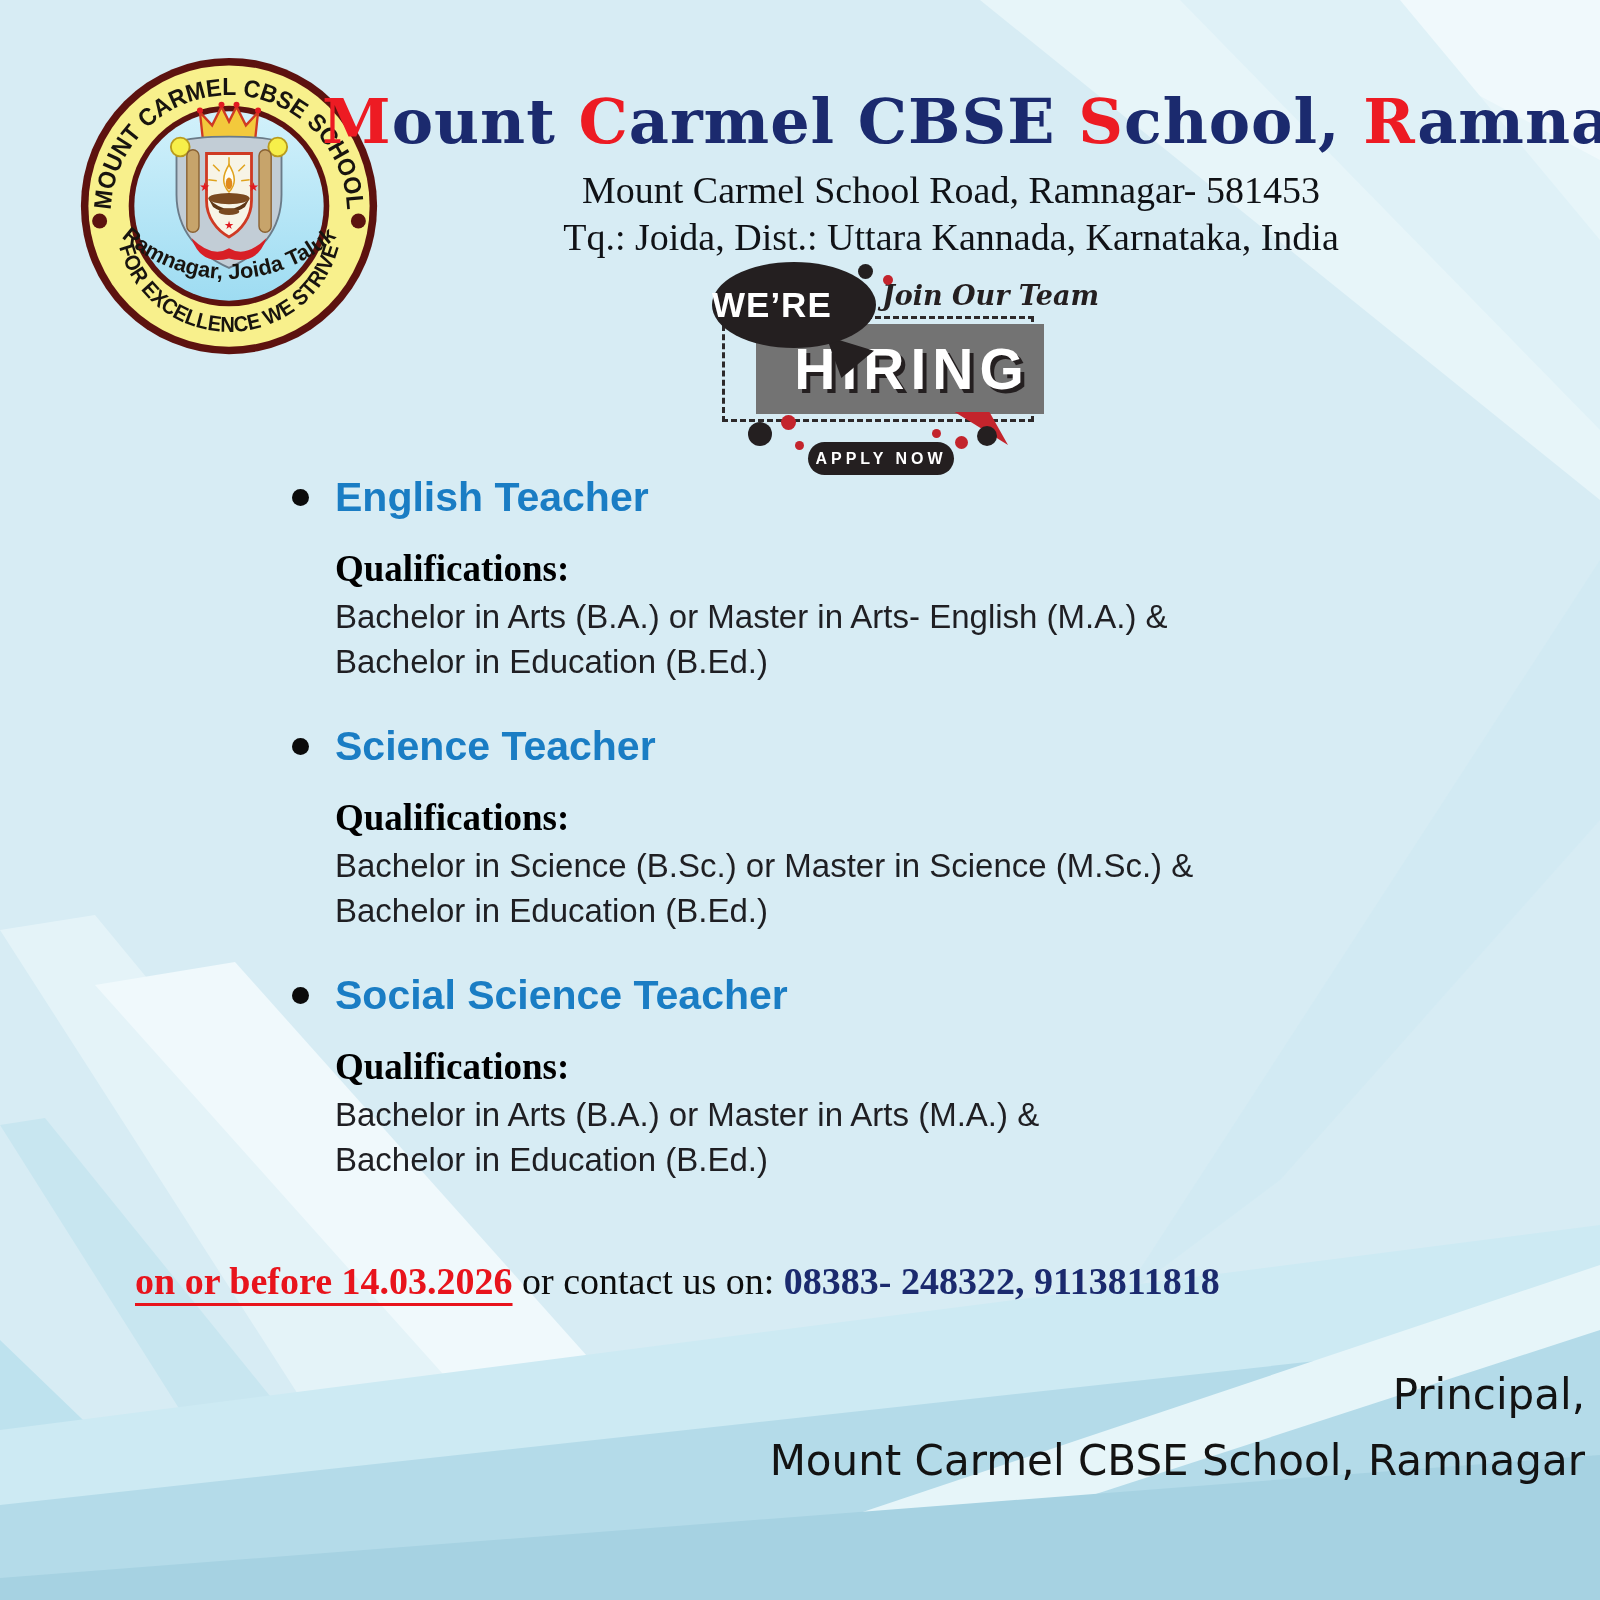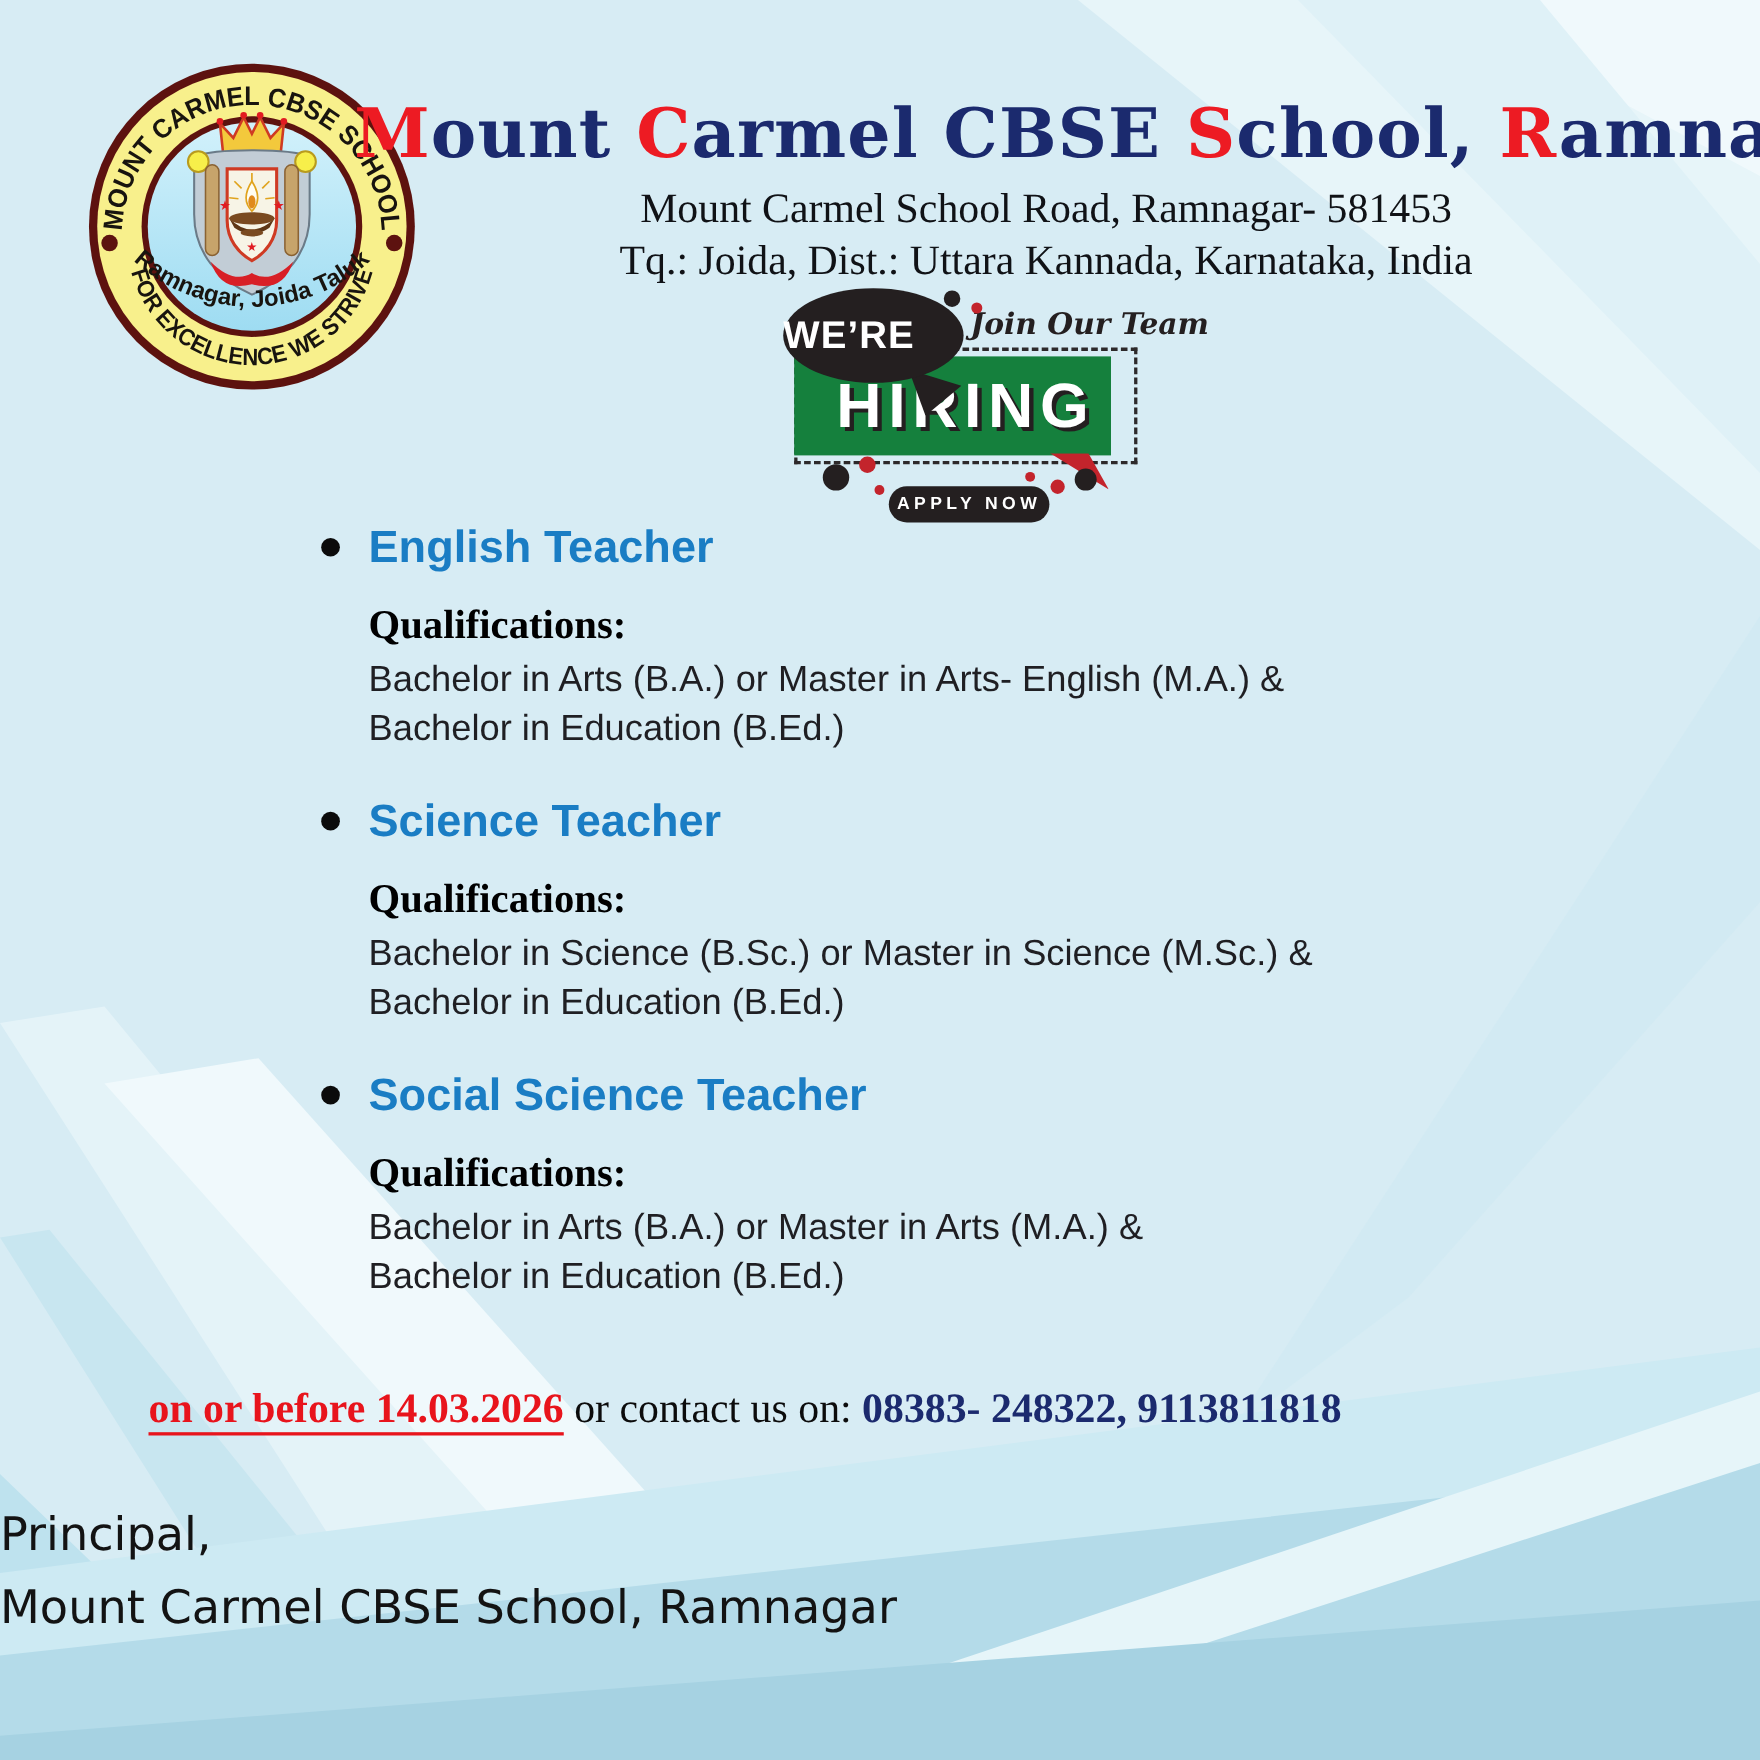--- a/index.html
+++ b/index.html
@@ -19,21 +19,21 @@
   .head { position:absolute; left:322px; top:84px; width:1258px; text-align:center; z-index:2; }
   .title { font-family:"DejaVu Serif", serif; font-weight:700; font-size:62px; line-height:76px;
            white-space:pre; letter-spacing:1px; }
   .addr  { font-family:"Liberation Serif", serif; font-size:38px; line-height:47px; color:#101216; }
   .addr.first { margin-top:7px; }
 
   
   .hb { position:absolute; left:698px; top:252px; width:348px; height:238px; z-index:2; }
   .hb > div { position:absolute; }
   .hb-dash { left:24px; top:64px; width:312px; height:106px; border:3px dashed #2d292a; z-index:1; }
-  .hb-red  { left:24px; top:72px; width:288px; height:90px; background:#15803d; z-index:2;
+  .hb-red  { left:58px; top:72px; width:288px; height:90px; background:#737373; z-index:2;
              display:flex; align-items:center; justify-content:center;padding-left:24px; }
   .hb-red span { font-weight:700; font-size:57px; letter-spacing:6px; color:#fff;
                  text-shadow:4px 4px 0 #241f20; }
   .hb-tail { left:252px; top:160px; width:58px; height:33px; background:#c3242c; z-index:2;
              clip-path:polygon(8% 0, 100% 100%, 68% 0); }
   .hb-bubble-tail { left:128px; top:84px; width:48px; height:42px; background:#241f20; z-index:3;
              clip-path:polygon(0 0, 100% 35%, 32% 100%); }
   .hb-bubble { left:14px; top:10px; width:164px; height:86px; background:#241f20; border-radius:50%;
              z-index:3; display:flex; align-items:center; justify-content:flex-start; }
   .hb-bubble span { color:#fff; font-weight:700; font-size:35px; letter-spacing:1px; }
@@ -62,21 +62,21 @@
   .contact { position:absolute; left:78px; top:1182px; width:1470px; z-index:2;
              font-family:"Liberation Serif", serif; font-size:38px; color:#0c0c0c; }
   .cline { line-height:66px; white-space:pre-wrap; }
   .email { font-weight:700; color:#1b2a6e; text-decoration:underline; text-decoration-thickness:3px;
            text-underline-offset:7px; cursor:pointer; }
   .deadline { font-weight:700; color:#e8141c; text-decoration:underline; text-decoration-color:#e8141c;
            text-decoration-thickness:3px; text-underline-offset:9px; }
   .phones { font-weight:700; color:#1b2a6e; }
 
   
-  .signoff { position:absolute; left:0; top:1362px; width:1585px; text-align:left; z-index:2;
+  .signoff { position:absolute; left:0; top:1362px; width:1585px; text-align:right; z-index:2;
              font-family:"DejaVu Sans", sans-serif; font-size:42px; line-height:66px; color:#131313; }
 </style>
 </head>
 <body>
 
 <div id="poster">
 
   <svg class="bg" viewBox="0 0 1600 1600" preserveAspectRatio="none" aria-hidden="true">
     <rect width="1600" height="1600" fill="#d7ecf4"></rect>
     <polygon points="980,0 1600,0 1600,500" fill="#e7f5f9"></polygon>

